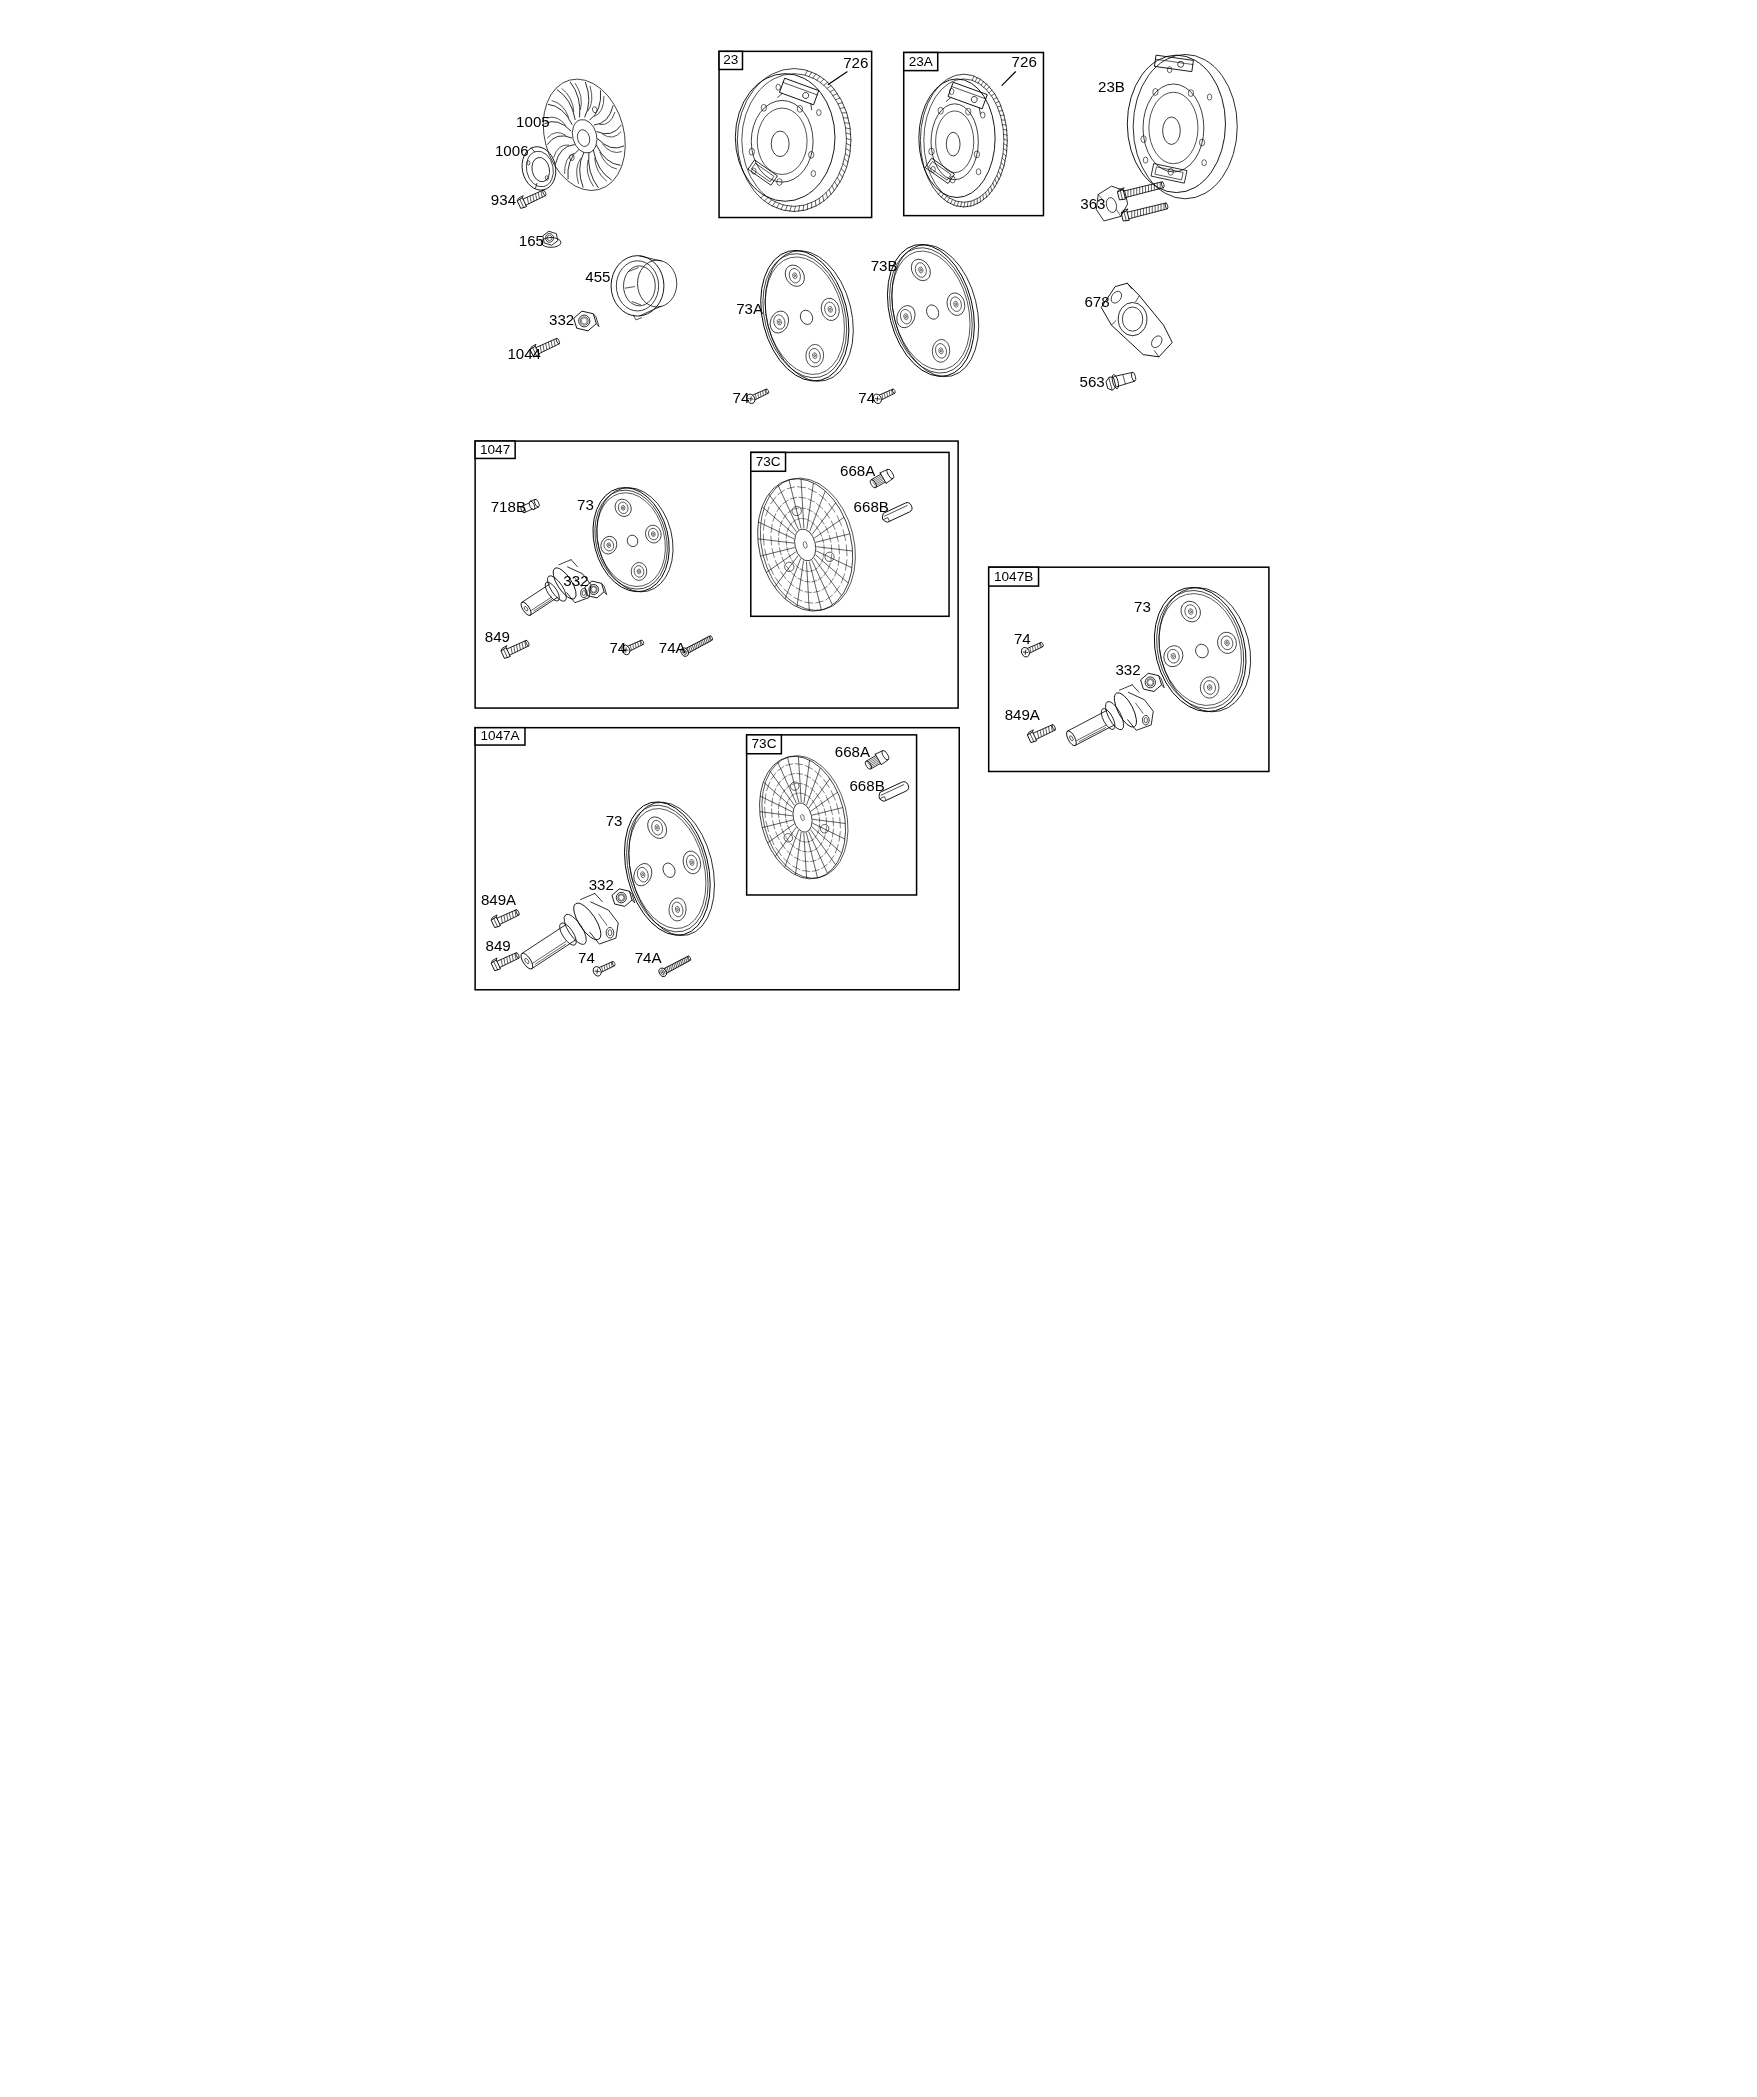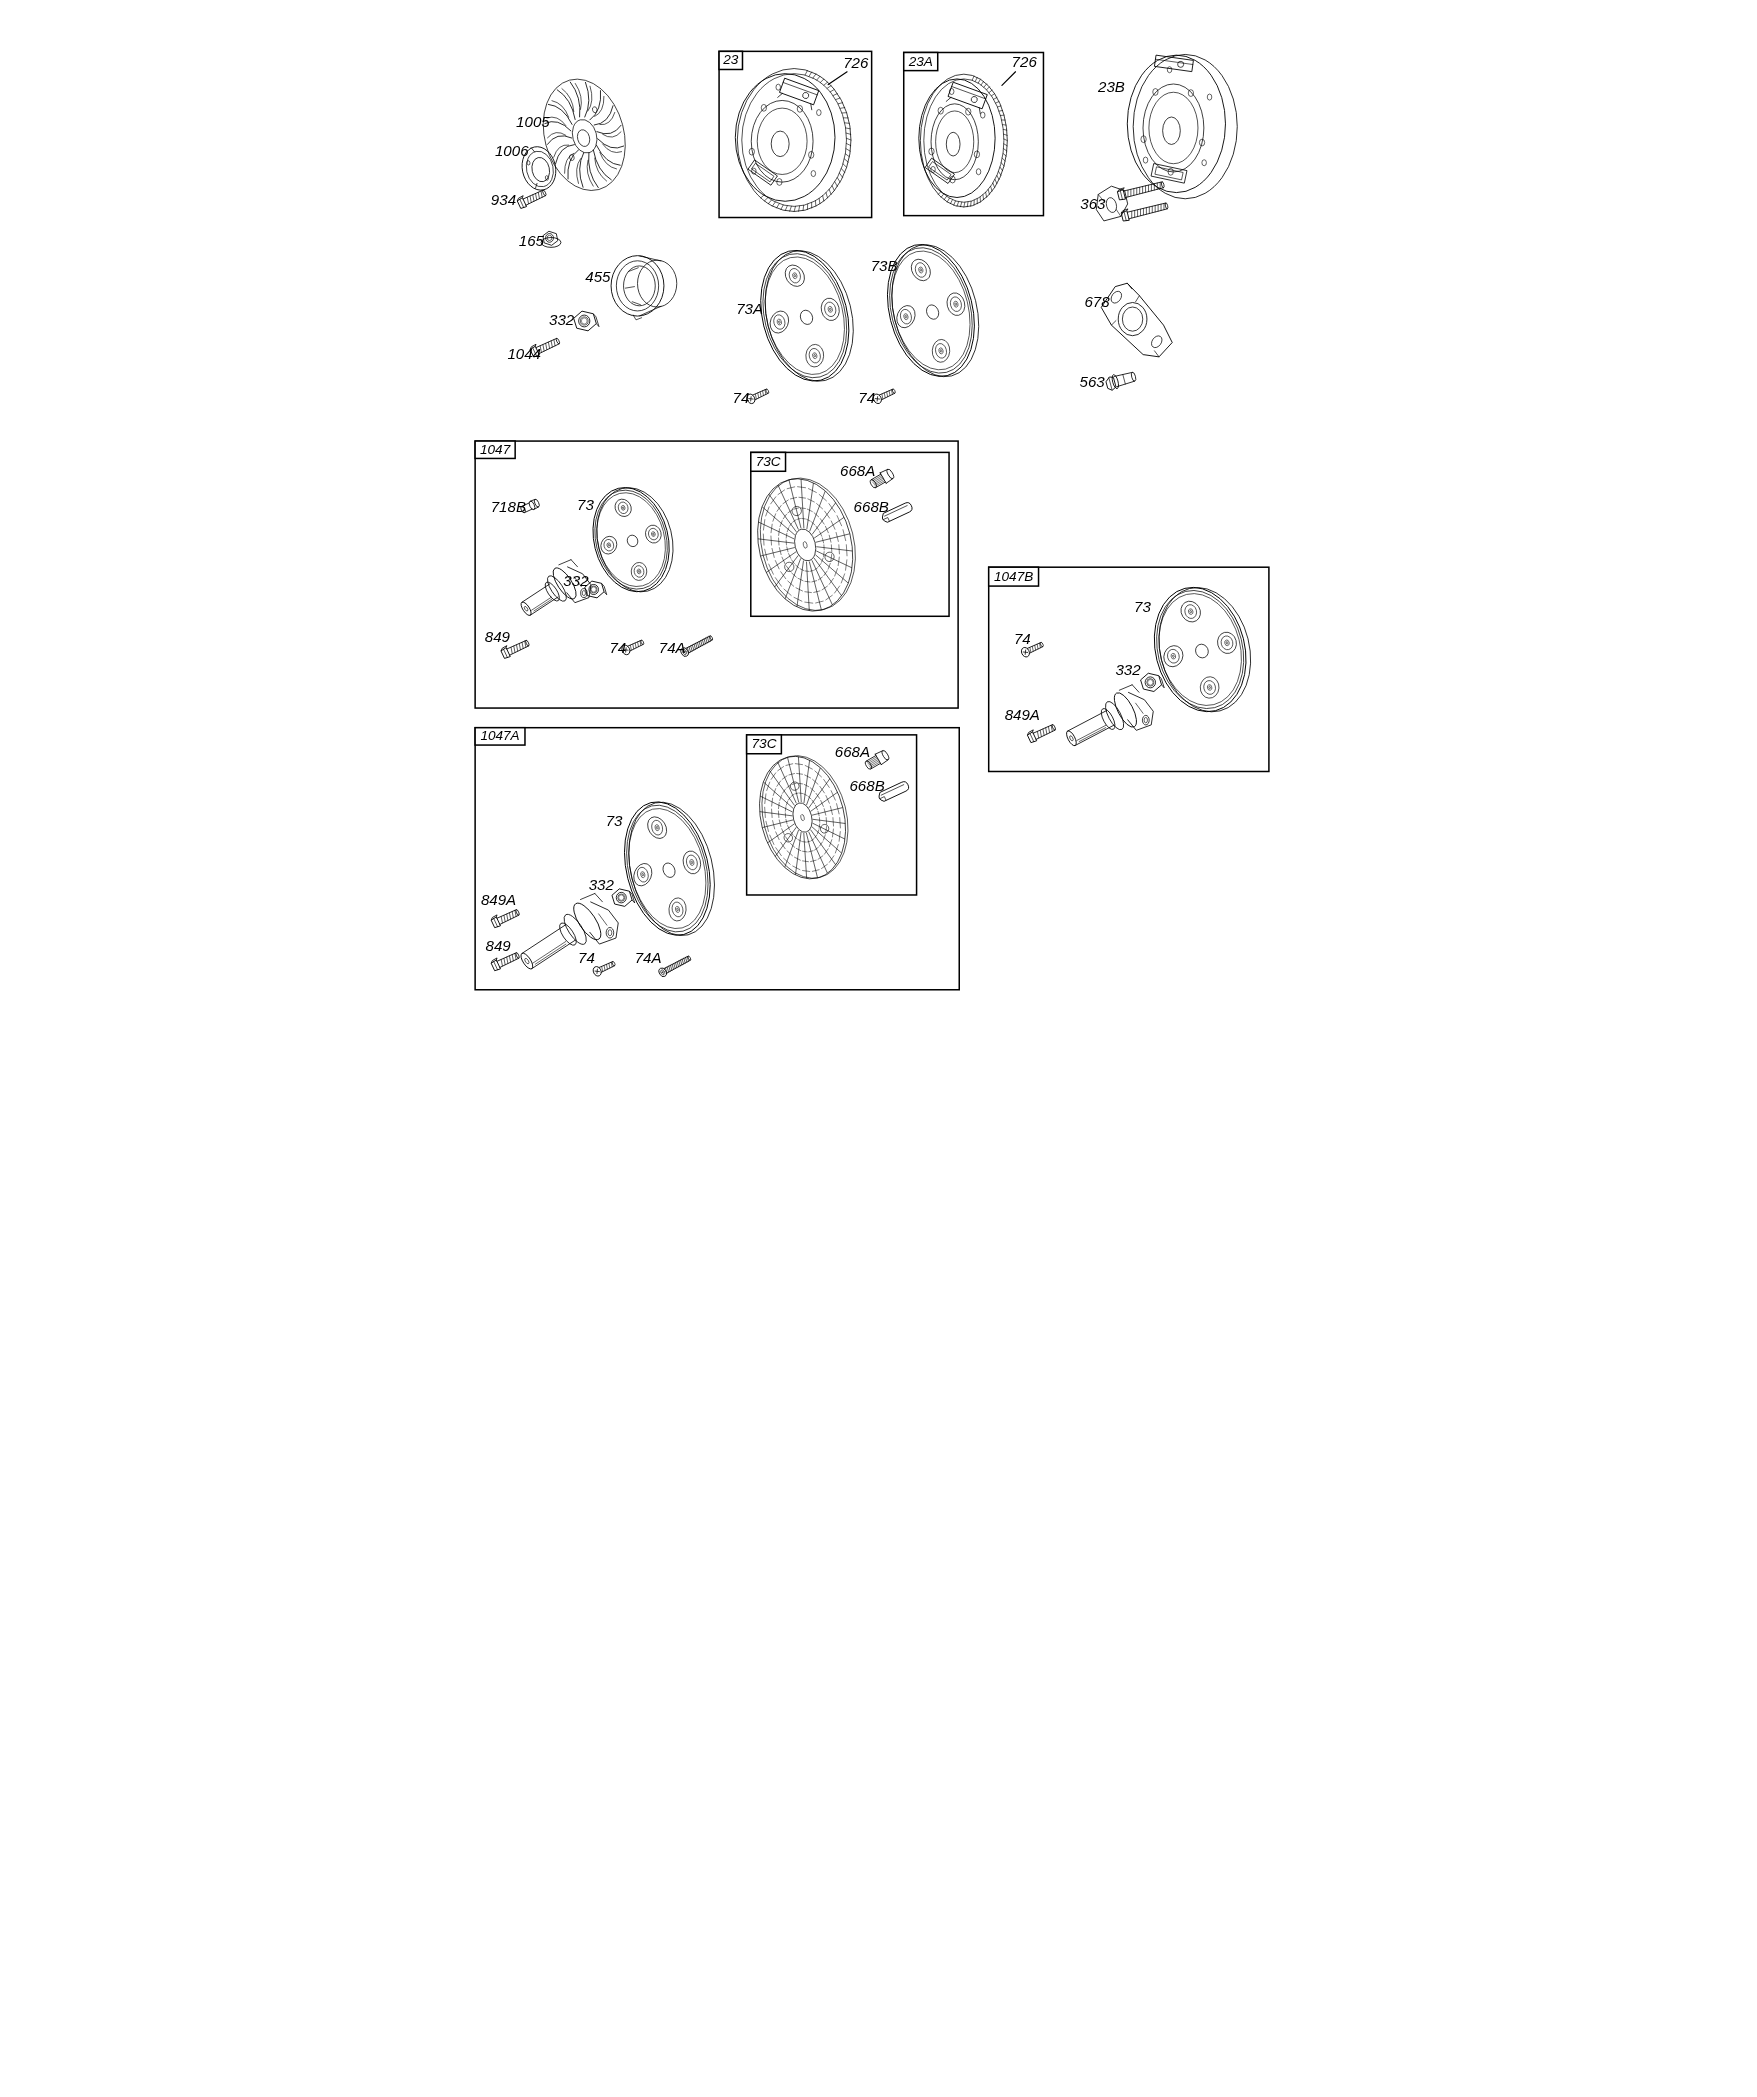--- a/index.html
+++ b/index.html
@@ -1,16 +1,16 @@
 <!DOCTYPE html>
 <html style="font-size:12px"><head>
 <meta charset="utf-8">
 <style>
   html,body{margin:0;padding:0;background:#ffffff;}
-  .stage{width:100%;max-width:878px;margin:0 auto;font-style:italic;}
+  .stage{width:100%;max-width:878px;margin:0 auto;}
   svg{display:block;width:100%;height:auto;background:#ffffff;}
   text{font-family:"Liberation Sans", sans-serif;fill:#000;}
 </style>
 </head>
 <body>
 
 <div class="stage">
   <svg id="diagram" viewBox="0 0 2325 2775" xmlns="http://www.w3.org/2000/svg" role="img">
       <g>
         <g>

